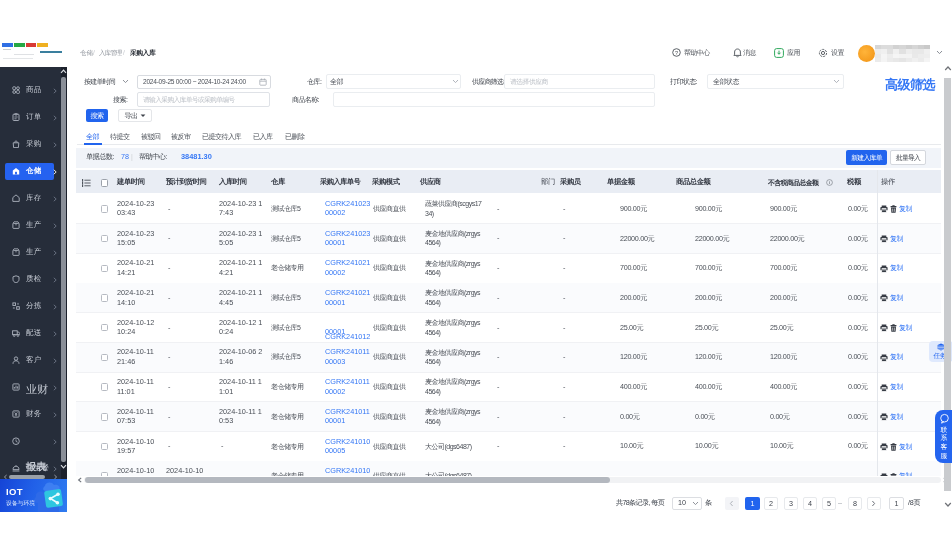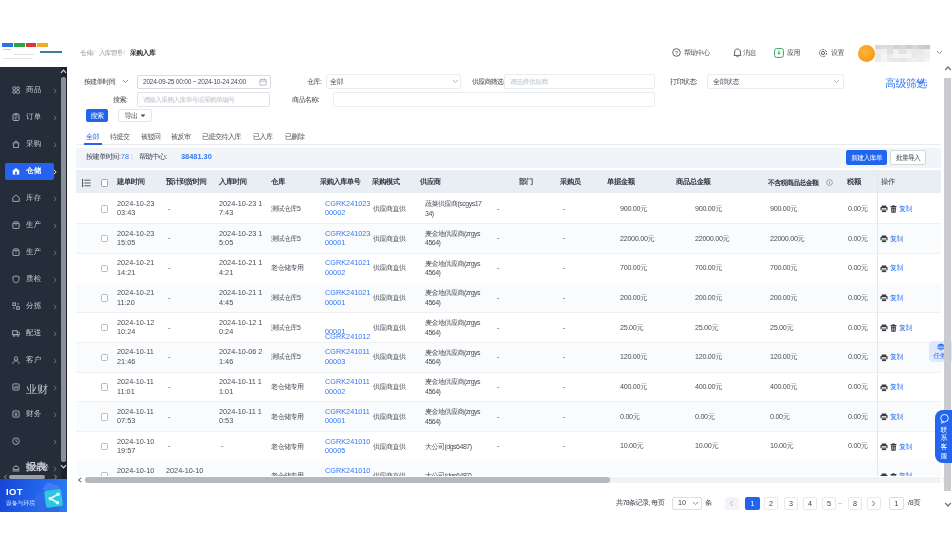--- a/index.html
+++ b/index.html
@@ -259,21 +259,21 @@
   </svg>
 <div class="t " style="left:472px;top:76.6px;font-size:7px;color:#3e434b;letter-spacing:-0.8px;">供应商筛选:</div>
 <div class="abs" style="left:504px;top:73.5px;width:151px;height:15.5px;background:#fff;border:1px solid #eaedf0;border-radius:2px;"></div>
 <div class="t " style="left:510px;top:76.74px;font-size:6.8px;color:#bcc0c7;letter-spacing:-0.5px;">请选择供应商</div>
 <div class="t " style="left:670px;top:76.6px;font-size:7px;color:#3e434b;letter-spacing:-0.6px;">打印状态:</div>
 <div class="abs" style="left:707px;top:73.5px;width:137px;height:15.5px;background:#fff;border:1px solid #eaedf0;border-radius:2px;"></div>
 <div class="t " style="left:713px;top:76.6px;font-size:7px;color:#4a4f57;letter-spacing:-0.5px;">全部状态</div>
 <svg class="abs" style="left:833px;top:79px" width="7" height="5" viewBox="0 0 7 5">
     <path d="M1 1 L3.5 3.6 L6 1" stroke="#a7acb4" stroke-width="0.9" fill="none"></path>
   </svg>
-<div class="t " style="left:885px;top:76.46px;font-size:11px;color:#3577f5;letter-spacing:-0.5px;">高级筛选</div>
+<div class="t " style="left:885px;top:76.46px;font-size:13px;color:#3577f5;letter-spacing:-0.5px;font-weight:bold;">高级筛选</div>
 <svg class="abs" style="left:916px;top:78.5px" width="9" height="6" viewBox="0 0 9 6">
     <path d="M1.2 1.2 L4.5 4.4 L7.8 1.2" stroke="#3577f5" stroke-width="1.4" fill="none"></path>
   </svg>
 <div class="t " style="left:113px;top:94.6px;font-size:7px;color:#3e434b;letter-spacing:-0.5px;">搜索:</div>
 <div class="abs" style="left:137px;top:92px;width:133px;height:14.5px;background:#fff;border:1px solid #dfe2e7;border-radius:2px;"></div>
 <div class="t " style="left:143px;top:94.74px;font-size:6.8px;color:#bcc0c7;letter-spacing:-0.7px;">请输入采购入库单号或采购单编号</div>
 <div class="t " style="left:292px;top:94.6px;font-size:7px;color:#3e434b;letter-spacing:-0.6px;">商品名称:</div>
 <div class="abs" style="left:333px;top:92px;width:322px;height:14.5px;background:#fff;border:1px solid #eaedf0;border-radius:2px;"></div>
 <div class="abs btn" style="left:86px;top:109px;width:22px;height:13px;background:#2164ee;border-radius:2px;color:#fff;font-size:7px;letter-spacing:-0.5px;">搜索</div>
 <div class="abs btn" style="left:118px;top:109px;width:34px;height:13px;background:#fff;border:1px solid #e4e6e9;border-radius:2px;color:#3e434b;font-size:7px;letter-spacing:-0.5px;">导出 <svg width="6" height="4" viewBox="0 0 6 4" style="margin-left:2px">
@@ -282,41 +282,41 @@
 <div class="t " style="left:86px;top:131.6px;font-size:7px;color:#2164ee;letter-spacing:-0.5px;">全部</div>
 <div class="t " style="left:110px;top:131.6px;font-size:7px;color:#474c54;letter-spacing:-0.5px;">待提交</div>
 <div class="t " style="left:141px;top:131.6px;font-size:7px;color:#474c54;letter-spacing:-0.5px;">被驳回</div>
 <div class="t " style="left:171px;top:131.6px;font-size:7px;color:#474c54;letter-spacing:-0.5px;">被反审</div>
 <div class="t " style="left:202px;top:131.6px;font-size:7px;color:#474c54;letter-spacing:-0.5px;">已提交待入库</div>
 <div class="t " style="left:253px;top:131.6px;font-size:7px;color:#474c54;letter-spacing:-0.5px;">已入库</div>
 <div class="t " style="left:285px;top:131.6px;font-size:7px;color:#474c54;letter-spacing:-0.5px;">已删除</div>
 <div class="abs" style="left:77px;top:144px;width:864px;height:1px;background:#e8eaed;"></div>
 <div class="abs" style="left:84px;top:143px;width:18px;height:2px;background:#2164ee;"></div>
 <div class="abs" style="left:76px;top:148px;width:865px;height:20px;background:#f1f4f9;"></div>
-<div class="t " style="left:86px;top:151.96px;font-size:7.2px;color:#3e434b;letter-spacing:-0.6px;">按建单时间:</div>
+<div class="t " style="left:86px;top:151.96px;font-size:7.2px;color:#3e434b;letter-spacing:-0.6px;">单据总数:</div>
 <div class="t " style="left:121px;top:151.96px;font-size:7.2px;color:#3577f5;">78</div>
 <div class="t " style="left:131px;top:152.1px;font-size:7px;color:#cdd0d5;">|</div>
 <div class="t " style="left:139px;top:151.96px;font-size:7.2px;color:#3e434b;letter-spacing:-0.6px;">帮助中心:</div>
 <div class="t " style="left:181px;top:151.82px;font-size:7.4px;color:#3577f5;font-weight:700;">38481.30</div>
 <div class="abs btn" style="left:846px;top:150px;width:41px;height:15px;background:#2164ee;border-radius:2px;color:#fff;font-size:6.8px;letter-spacing:-0.7px;">新建入库单</div>
 <div class="abs btn" style="left:890px;top:150px;width:36px;height:15px;background:#fff;border:1px solid #d4d7dd;border-radius:2px;color:#3e434b;font-size:6.8px;letter-spacing:-0.7px;">批量导入</div>
 <div class="abs" style="left:76px;top:170px;width:865px;height:23px;background:#e9edf4;"></div>
 <svg class="abs" style="left:82px;top:179px" width="9" height="8" viewBox="0 0 9 8">
     <path d="M2.4 1.2 L8.6 1.2 M2.4 4 L8.6 4 M2.4 6.8 L8.6 6.8" stroke="#4a4f57" stroke-width="0.9"></path>
     <path d="M0.6 0 L0.6 2.4 M0.6 2.8 L0.6 5.2 M0.6 5.6 L0.6 8" stroke="#4a4f57" stroke-width="1.1"></path>
   </svg>
 <div class="abs" style="left:100.5px;top:179px;width:7.5px;height:7.5px;background:#fff;border:1px solid #9ba1aa;border-radius:1.5px;"></div>
 <div class="t " style="left:117px;top:177.39px;font-size:7.3px;color:#363b45;font-weight:700;letter-spacing:-0.4px;">建单时间</div>
 <div class="t " style="left:166px;top:177.39px;font-size:7.3px;color:#363b45;font-weight:700;letter-spacing:-0.6px;">预计到货时间</div>
 <div class="t " style="left:219px;top:177.39px;font-size:7.3px;color:#363b45;font-weight:700;letter-spacing:-0.4px;">入库时间</div>
 <div class="t " style="left:271px;top:177.39px;font-size:7.3px;color:#363b45;font-weight:700;letter-spacing:-0.4px;">仓库</div>
 <div class="t " style="left:320px;top:177.39px;font-size:7.3px;color:#363b45;font-weight:700;letter-spacing:-0.6px;">采购入库单号</div>
 <div class="t " style="left:372px;top:177.39px;font-size:7.3px;color:#363b45;font-weight:700;letter-spacing:-0.4px;">采购模式</div>
 <div class="t " style="left:420px;top:177.39px;font-size:7.3px;color:#363b45;font-weight:700;letter-spacing:-0.4px;">供应商</div>
-<div class="t " style="left:503px;top:177.39px;font-size:7.3px;color:#363b45;font-weight:700;letter-spacing:-0.4px;padding-left:16px;">部门</div>
+<div class="t " style="left:525px;top:177.39px;font-size:7.3px;color:#363b45;font-weight:400;letter-spacing:-0.4px;padding-left:16px;">部门</div>
 <div class="t " style="left:560px;top:177.39px;font-size:7.3px;color:#363b45;font-weight:700;letter-spacing:-0.4px;">采购员</div>
 <div class="t " style="left:607px;top:177.39px;font-size:7.3px;color:#363b45;font-weight:700;letter-spacing:-0.4px;">单据金额</div>
 <div class="t " style="left:676px;top:177.39px;font-size:7.3px;color:#363b45;font-weight:700;letter-spacing:-0.4px;">商品总金额</div>
 <div class="t " style="left:768px;top:177.67px;font-size:6.9px;color:#363b45;font-weight:700;letter-spacing:-0.6px;">不含税商品总金额</div>
 <div class="t " style="left:847px;top:177.39px;font-size:7.3px;color:#363b45;font-weight:700;letter-spacing:-0.4px;">税额</div>
 <div class="t " style="left:881px;top:177.39px;font-size:7.3px;color:#363b45;font-weight:400;letter-spacing:-0.4px;">操作</div>
 <svg class="abs" style="left:826px;top:179px" width="7" height="7" viewBox="0 0 7 7">
     <circle cx="3.5" cy="3.5" r="2.9" fill="none" stroke="#7d828a" stroke-width="0.7"></circle>
     <path d="M3.5 3 L3.5 5 M3.5 2 L3.5 2.7" stroke="#7d828a" stroke-width="0.7"></path>
   </svg>
@@ -402,21 +402,21 @@
     <rect x="1.7" y="0.5" width="4.6" height="1.7" fill="#363b44"></rect>
     <rect x="0.4" y="1.9" width="7.2" height="3.5" rx="0.9" fill="#363b44"></rect>
     <rect x="1.7" y="3.2" width="4.6" height="1" fill="#fff"></rect>
     <rect x="1.7" y="4.9" width="4.6" height="2.5" fill="#363b44" stroke="#fff" stroke-width="0.7"></rect>
   </svg>
 <div class="t " style="left:890px;top:263.35px;font-size:7px;color:#3577f5;letter-spacing:-0.5px;">复制</div>
 <div class="abs" style="left:76px;top:283.1px;width:865px;height:29.7px;background:#fafbfd;"></div>
 <div class="abs" style="left:76px;top:312.3px;width:865px;height:1px;background:#f0f1f4;"></div>
 <div class="abs" style="left:100.5px;top:294.20000000000005px;width:7.5px;height:7.5px;background:#fff;border:1px solid #b6bac2;border-radius:1.5px;"></div>
 <div class="t " style="left:117px;top:288.09000000000003px;font-size:7.3px;color:#4a4f57;">2024-10-21</div>
-<div class="t " style="left:117px;top:297.59000000000003px;font-size:7.3px;color:#4a4f57;">11:20</div>
+<div class="t " style="left:117px;top:297.59000000000003px;font-size:7.3px;color:#4a4f57;">14:10</div>
 <div class="t " style="left:168px;top:292.84000000000003px;font-size:7.3px;color:#4a4f57;">-</div>
 <div class="t " style="left:219px;top:288.09000000000003px;font-size:7.3px;color:#4a4f57;">2024-10-21 1</div>
 <div class="t " style="left:219px;top:297.59000000000003px;font-size:7.3px;color:#4a4f57;">4:45</div>
 <div class="t " style="left:271px;top:293.05000000000007px;font-size:7px;color:#4a4f57;letter-spacing:-0.5px;">测试仓库5</div>
 <div class="t " style="left:325px;top:288.09000000000003px;font-size:7.3px;color:#3577f5;">CGRK241021</div>
 <div class="t " style="left:325px;top:297.59000000000003px;font-size:7.3px;color:#3577f5;">00001</div>
 <div class="t " style="left:373px;top:293.05000000000007px;font-size:7px;color:#4a4f57;letter-spacing:-0.5px;">供应商直供</div>
 <div class="t " style="left:425px;top:288.30000000000007px;font-size:7px;color:#4a4f57;letter-spacing:-0.5px;">麦金地供应商(zrgys</div>
 <div class="t " style="left:425px;top:297.80000000000007px;font-size:7px;color:#4a4f57;letter-spacing:-0.5px;">4564)</div>
 <div class="t " style="left:497px;top:292.84000000000003px;font-size:7.3px;color:#4a4f57;">-</div>

